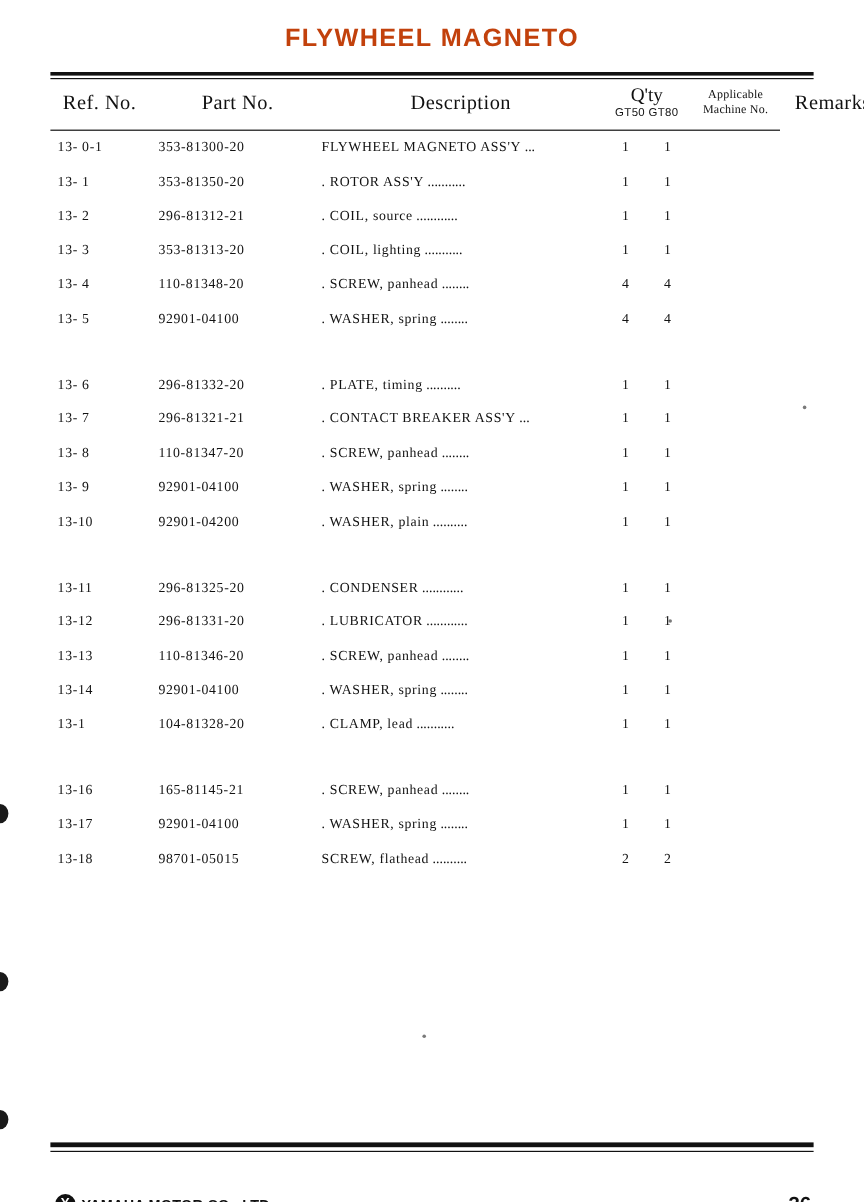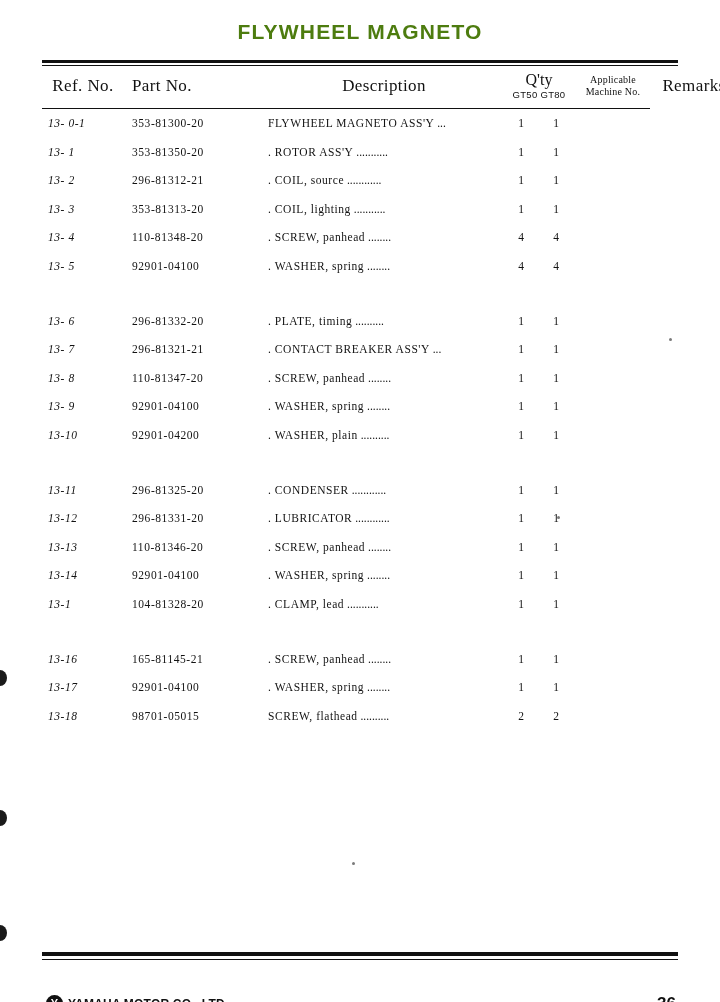--- a/index.html
+++ b/index.html
@@ -23,21 +23,21 @@
     padding: 0 40px;
   }
   .page-title {
     text-align: center;
     font-family: "Liberation Sans", sans-serif;
     font-weight: bold;
     font-size: 21px;
     letter-spacing: 1.2px;
     margin-top: 20px;
     margin-bottom: 16px;
-    color: #4d7c0f;
+    color: #c2410c;
   }
   .rule-thin {
     height: 1px;
     background: #111111;
     margin: 0 2px;
   }
   .rule-double {
     margin: 0 2px 0 2px;
   }
   .rule-double .d1 { height: 3px; background:#111; }
@@ -47,21 +47,21 @@
     width: 100%;
     border-collapse: collapse;
     table-layout: fixed;
   }
   table.parts th {
     font-weight: normal;
     vertical-align: middle;
     padding: 6px 0 8px 0;
   }
   .th-ref { width: 86px; text-align: center; font-size: 17px; letter-spacing: .4px;}
-  .th-part { width: 132px; text-align: left; font-size: 17px; padding-left: 6px !important; letter-spacing:.4px;}
+  .th-part { width: 132px; text-align: center; font-size: 17px; padding-left: 6px !important; letter-spacing:.4px;}
   .th-desc { width: 240px; text-align: center; font-size: 17px; letter-spacing:.4px;}
   .th-qty  { width: 70px; text-align: center; margin-top: 36px; }
   .th-mach { width: 78px; text-align: center; }
   .th-rem  { width: 84px; text-align: center; font-size: 17px; letter-spacing:.4px;}
 
   .qty-top {
     font-size: 16px;
     display: block;
     line-height: 1.05;
   }
@@ -81,21 +81,21 @@
 
   tbody td {
     font-size: 11.5px;
     font-family: "Liberation Serif", serif;
     letter-spacing: .55px;
     padding: 0;
     height: 28.6px;
     color: #121212;
     white-space: nowrap;
   }
-  td.c-ref { text-align: left; padding-left: 8px !important; font-style: italic; }
+  td.c-ref { text-align: left; padding-left: 8px !important; }
   td.c-part { text-align: left; padding-left: 6px !important; }
   td.c-desc { text-align: left; padding-left: 4px !important; position: relative; }
   td.c-q1 { text-align: center; }
   td.c-q2 { text-align: center; }
   td.c-rem { }
   tr.spacer td { height: 26px; }
 
   .desc-dot { letter-spacing: 0; }
 
   .footer {

